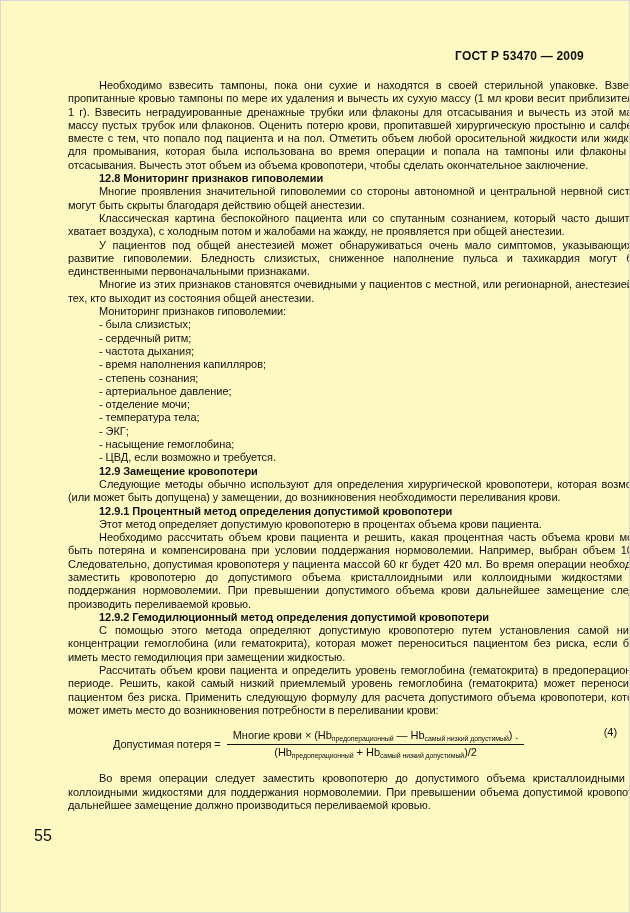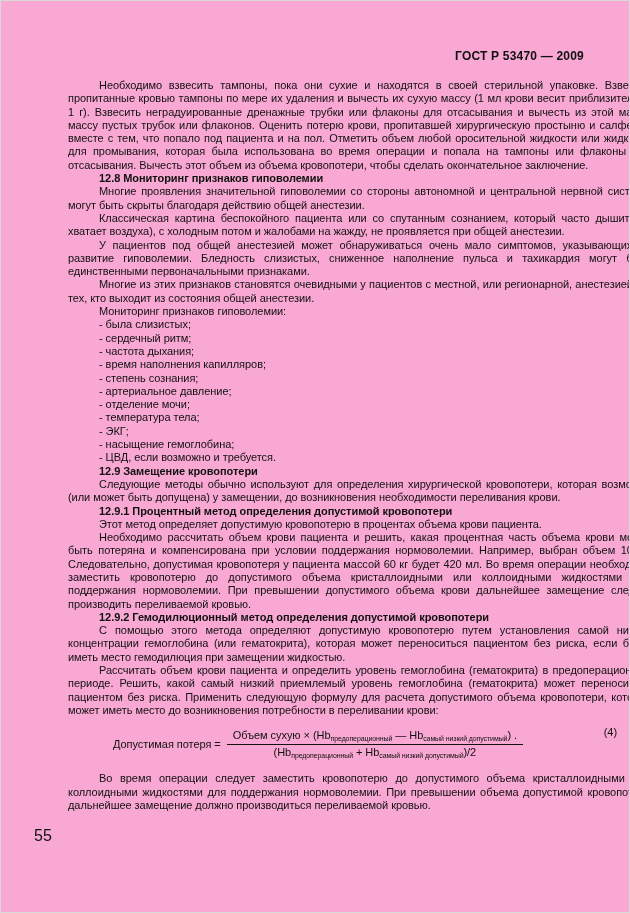--- a/index.html
+++ b/index.html
@@ -4,21 +4,21 @@
 <style>
   html, body {
     margin: 0;
     padding: 0;
     background: #888;
   }
   .page {
     position: relative;
     width: 630px;
     height: 913px;
-    background: #f9a8d4;
+    background: #fef9c3;
     border: 1px solid #d9d9d9;
     box-sizing: border-box;
     font-family: "Liberation Sans", "DejaVu Sans", sans-serif;
     color: #111;
     overflow: hidden;
   }
   .running-header {
     position: absolute;
     top: 48px;
     left: 33px;
@@ -158,21 +158,21 @@
     <p class="heading">12.9.2 Гемодилюционный метод определения допустимой кровопотери</p>
 
     <p class="para">С помощью этого метода определяют допустимую кровопотерю путем установления самой низкой концентрации гемоглобина (или гематокрита), которая может переноситься пациентом без риска, если будет иметь место гемодилюция при замещении жидкостью.</p>
 
     <p class="para">Рассчитать объем крови пациента и определить уровень гемоглобина (гематокрита) в предоперационном периоде. Решить, какой самый низкий приемлемый уровень гемоглобина (гематокрита) может переноситься пациентом без риска. Применить следующую формулу для расчета допустимого объема кровопотери, которая может иметь место до возникновения потребности в переливании крови:</p>
 
     <div class="formula-block">
       <div class="formula-row">
         <span class="formula-lhs">Допустимая потеря =</span>
         <span class="frac">
-          <span class="num"><span>Объем сухую × (Hb</span><sub class="hb-sub">предоперационный</sub><span> — Hb</span><sub class="hb-sub">самый низкий допустимый</sub><span>) .</span></span>
+          <span class="num"><span>Многие крови × (Hb</span><sub class="hb-sub">предоперационный</sub><span> — Hb</span><sub class="hb-sub">самый низкий допустимый</sub><span>) .</span></span>
           <span class="den"><span>(Hb</span><sub class="hb-sub">предоперационный</sub><span> + Hb</span><sub class="hb-sub">самый низкий допустимый</sub><span>)/2</span></span>
         </span>
       </div>
       <span class="eq-number">(4)</span>
     </div>
 
     <p class="para">Во время операции следует заместить кровопотерю до допустимого объема кристаллоидными или коллоидными жидкостями для поддержания нормоволемии. При превышении объема допустимой кровопотери дальнейшее замещение должно производиться переливаемой кровью.</p>
 
   </div>
 

